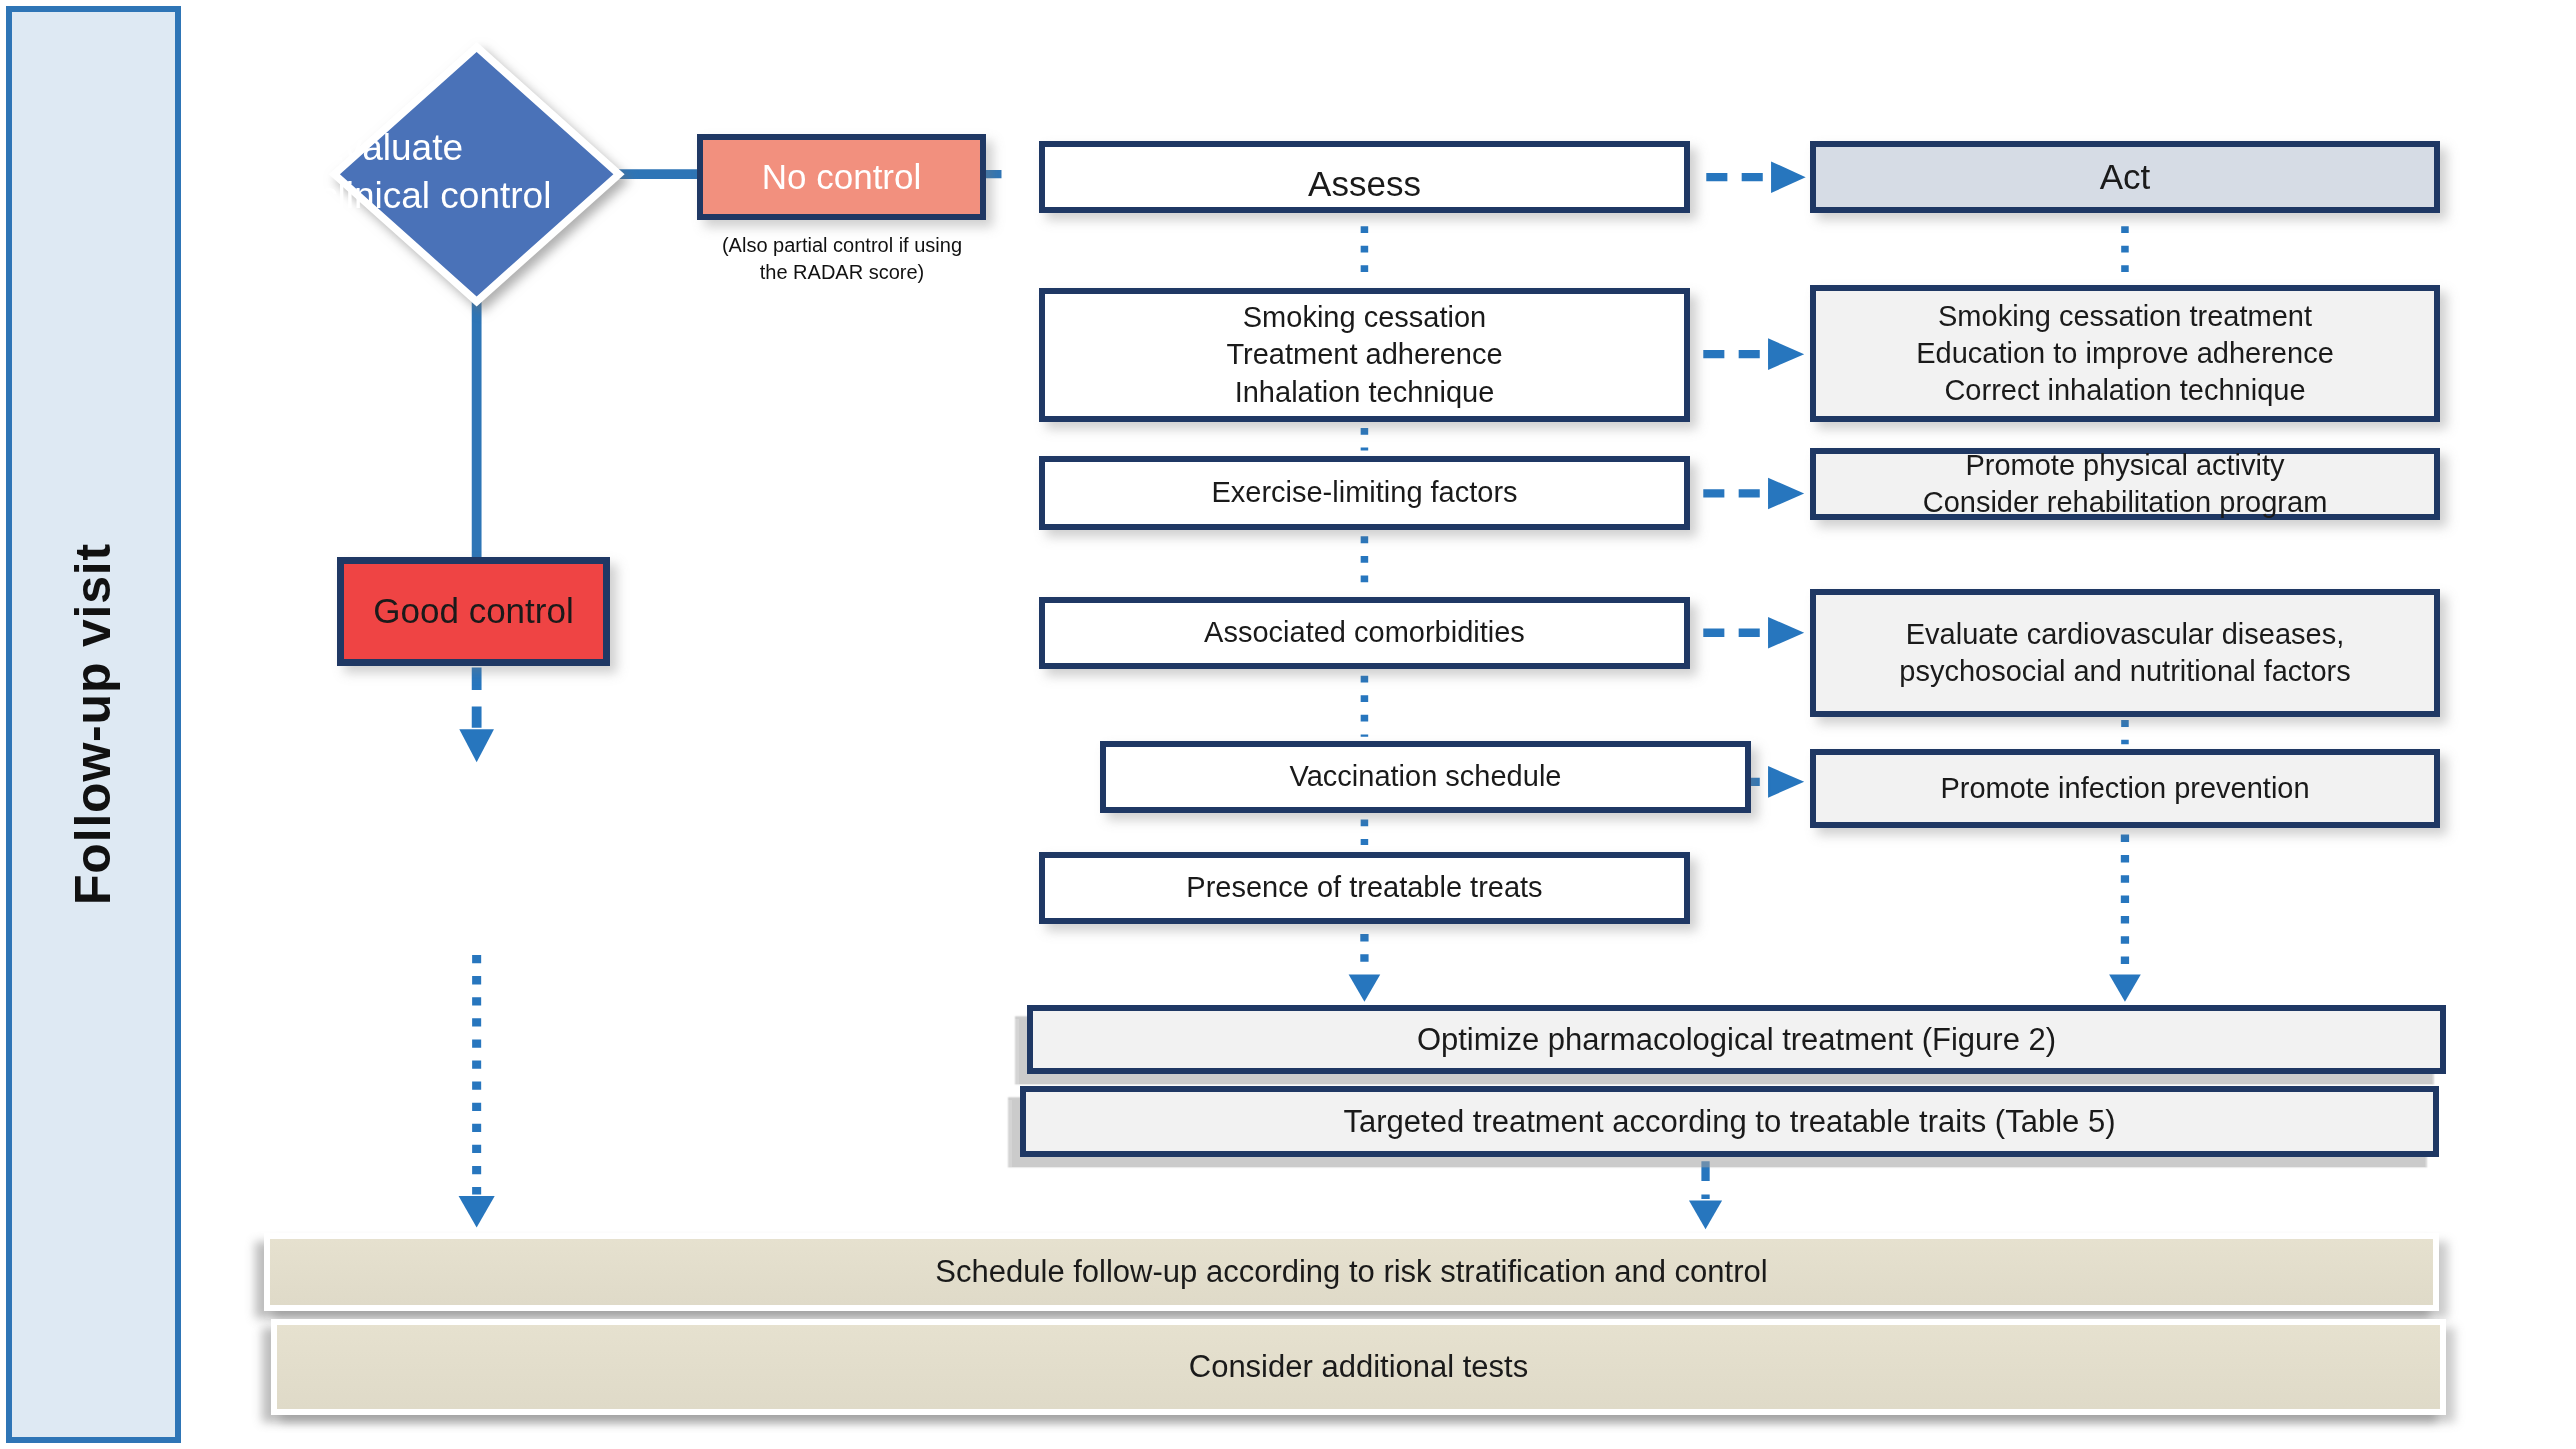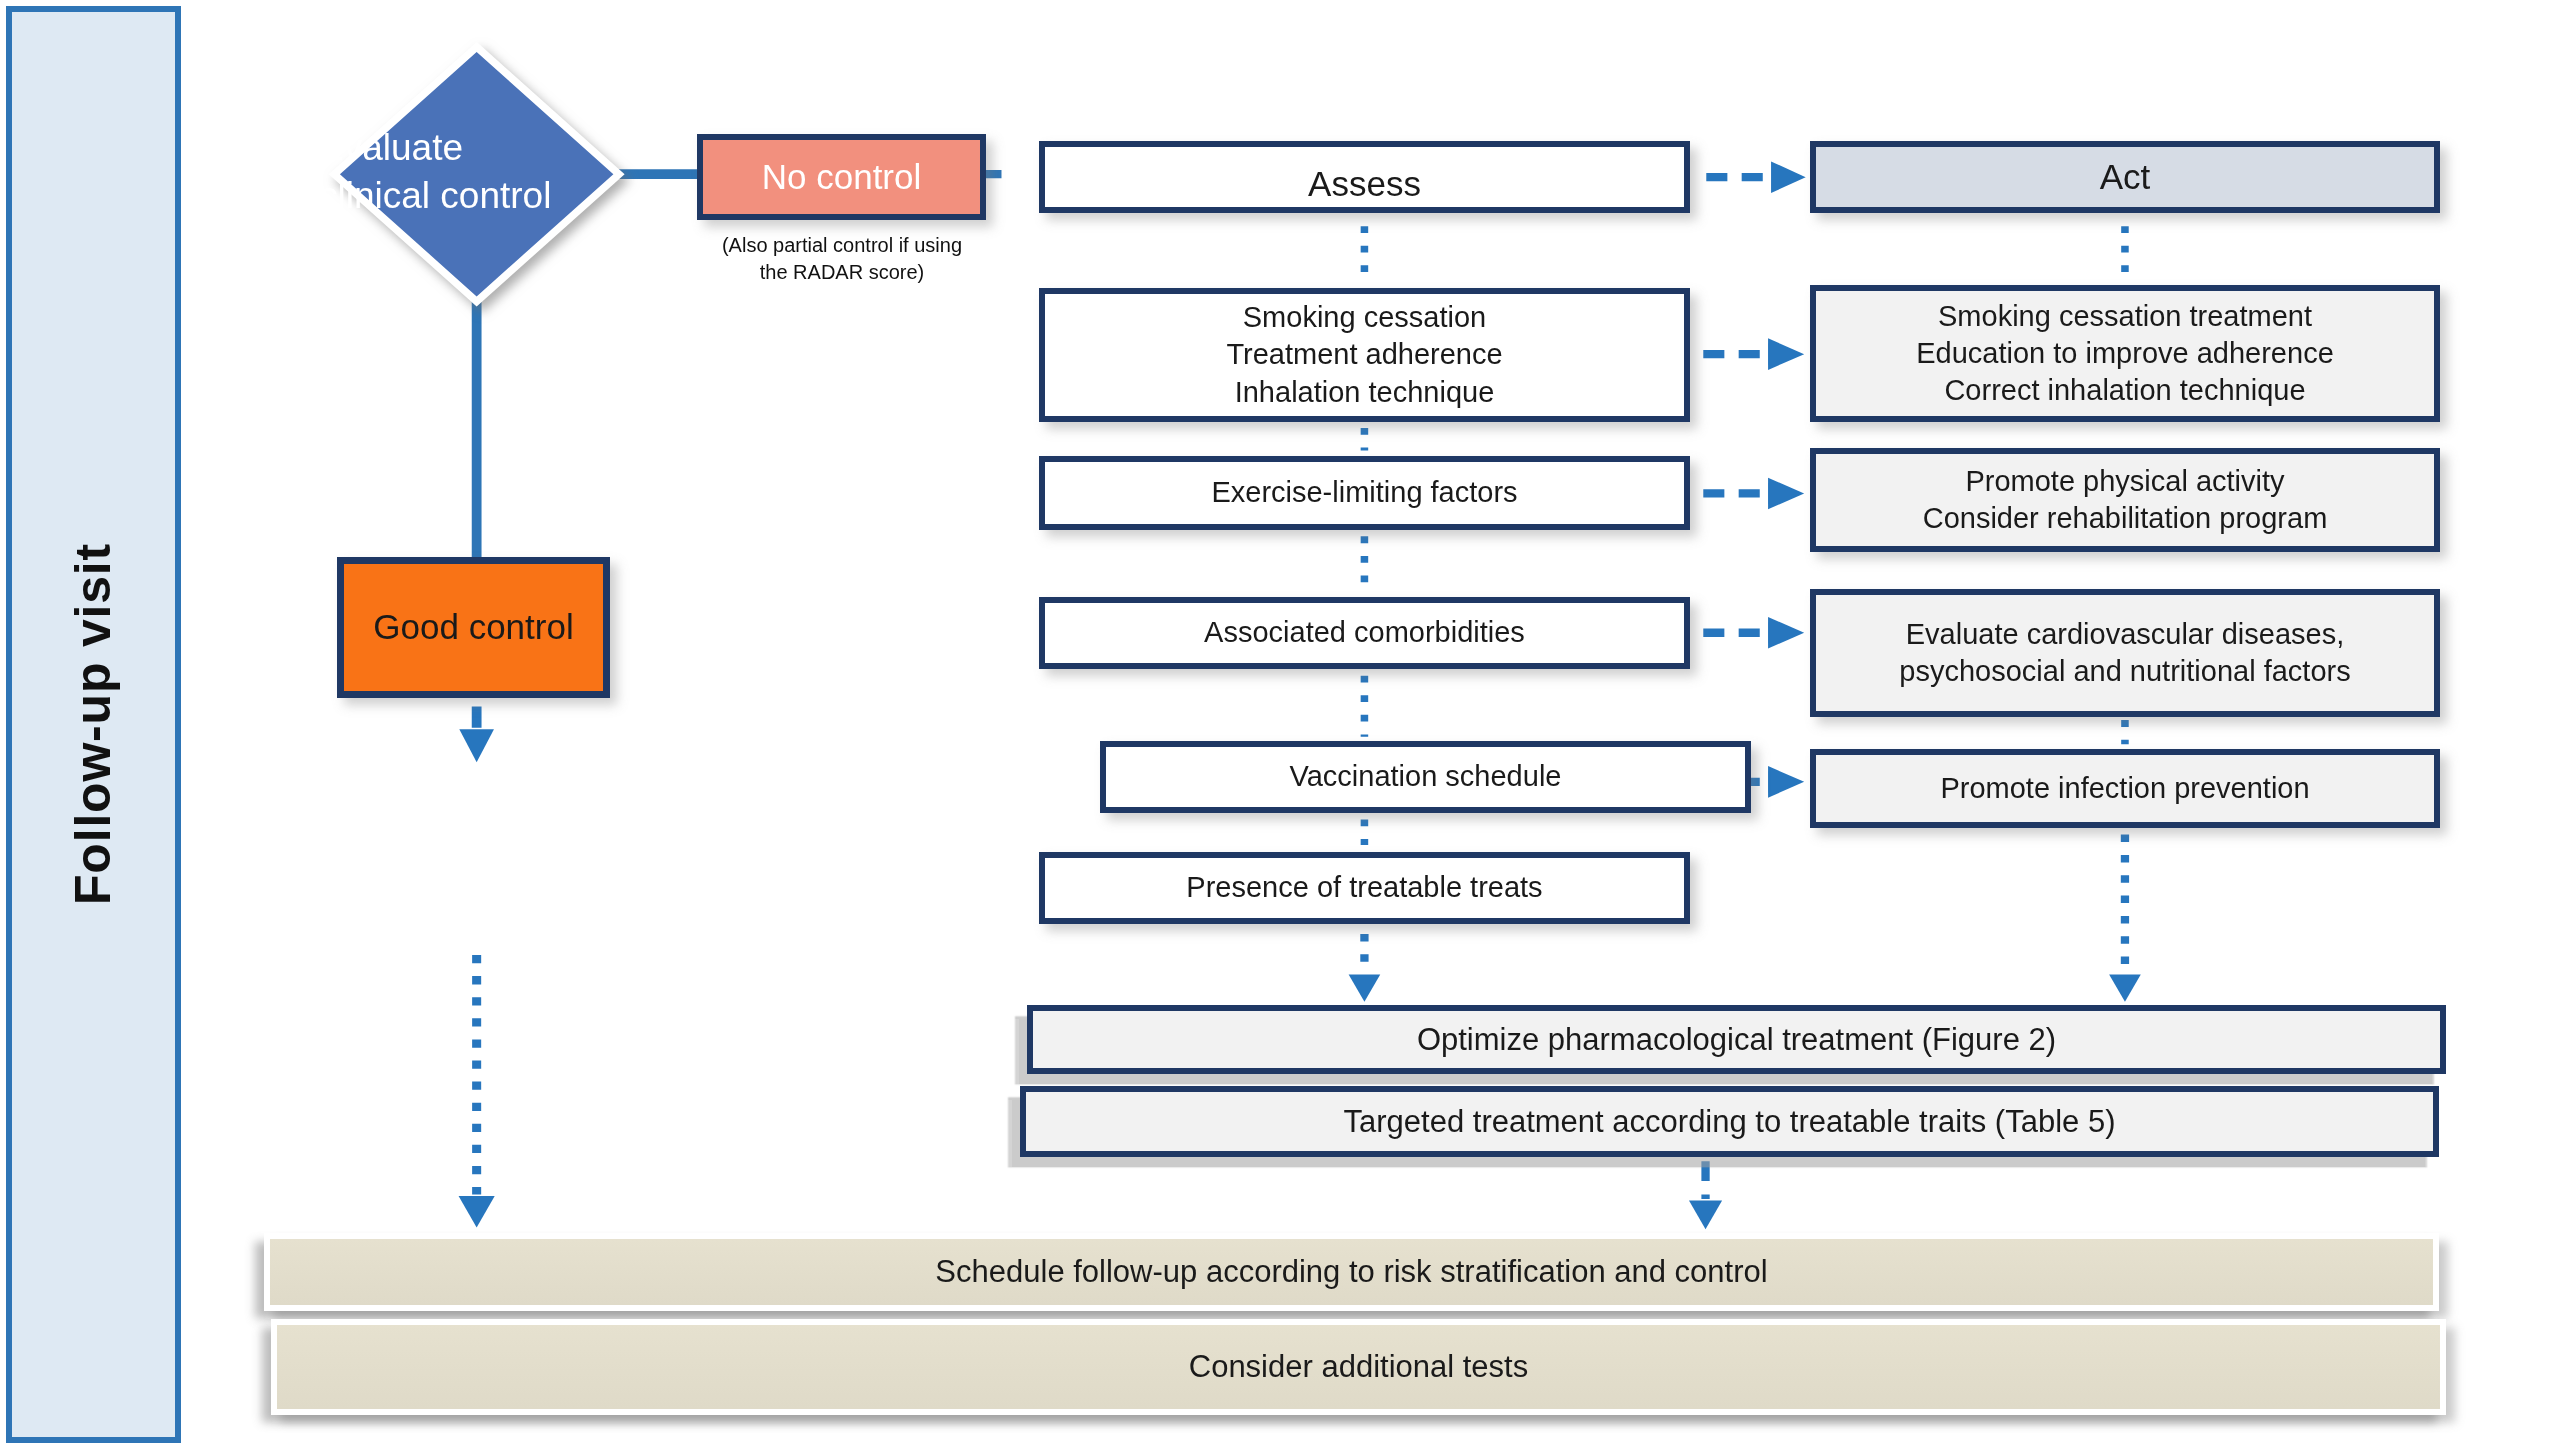--- a/index.html
+++ b/index.html
@@ -140,33 +140,33 @@
   </div>
   <div class="node" style="left:1039px;top:852px;width:651px;height:72px;">
     <span>Presence of treatable treats</span>
   </div>
 
   <div class="node" style="left:1810px;top:285px;width:630px;height:137px;background:#F2F2F2;">
     <span>Smoking cessation treatment
 Education to improve adherence
 Correct inhalation technique</span>
   </div>
-  <div class="node" style="left:1810px;top:448px;width:630px;height:104px;background:#F2F2F2;">
+  <div class="node" style="left:1810px;top:448px;width:630px;height:72px;background:#F2F2F2;">
     <span>Promote physical activity
 Consider rehabilitation program</span>
   </div>
   <div class="node" style="left:1810px;top:589px;width:630px;height:128px;background:#F2F2F2;">
     <span>Evaluate cardiovascular diseases,
 psychosocial and nutritional factors</span>
   </div>
   <div class="node" style="left:1810px;top:749px;width:630px;height:79px;background:#F2F2F2;">
     <span>Promote infection prevention</span>
   </div>
 
-  <div class="node hdr" style="left:337px;top:557px;width:273px;height:141px;background:#f97316;border-width:7.5px;">
+  <div class="node hdr" style="left:337px;top:557px;width:273px;height:109px;background:#ef4444;border-width:7.5px;">
     <span>Good control</span>
   </div>
 
   <div class="node wide-shadow" style="left:1020px;top:1005px;width:1419px;height:69px;background:#F2F2F2;font-size:31px;margin-left:7px;">
     <span>Optimize pharmacological treatment (Figure 2)</span>
   </div>
   <div class="node wide-shadow" style="left:1020px;top:1086px;width:1419px;height:71px;background:#F2F2F2;font-size:31px;">
     <span>Targeted treatment according to treatable traits (Table 5)</span>
   </div>
 

